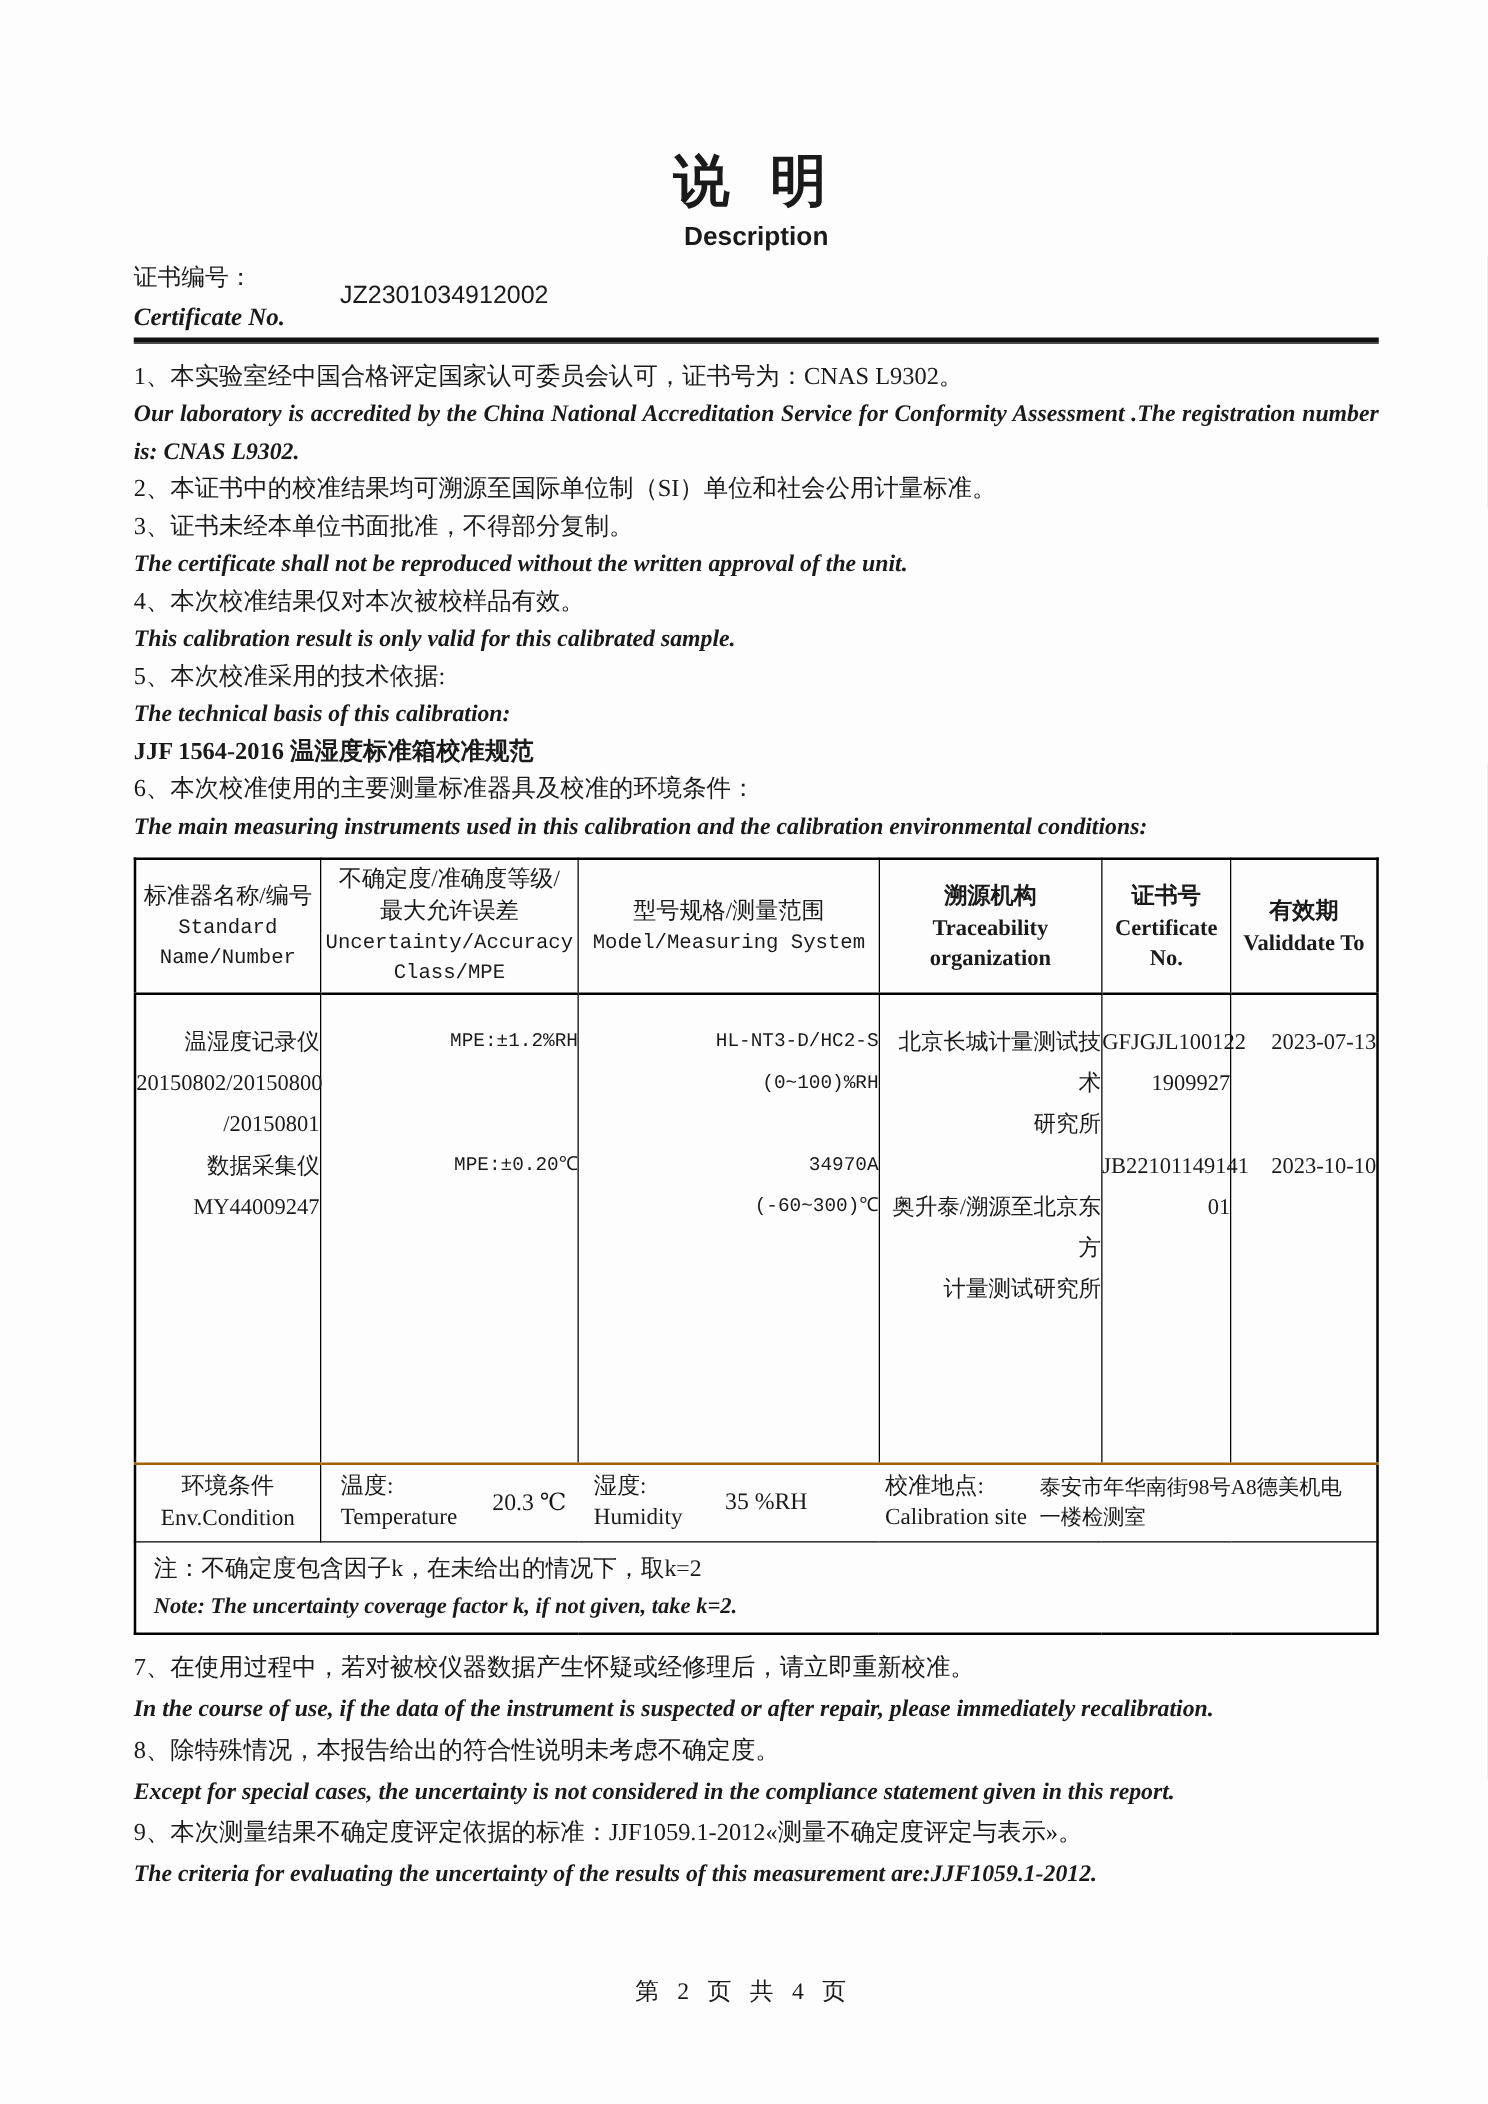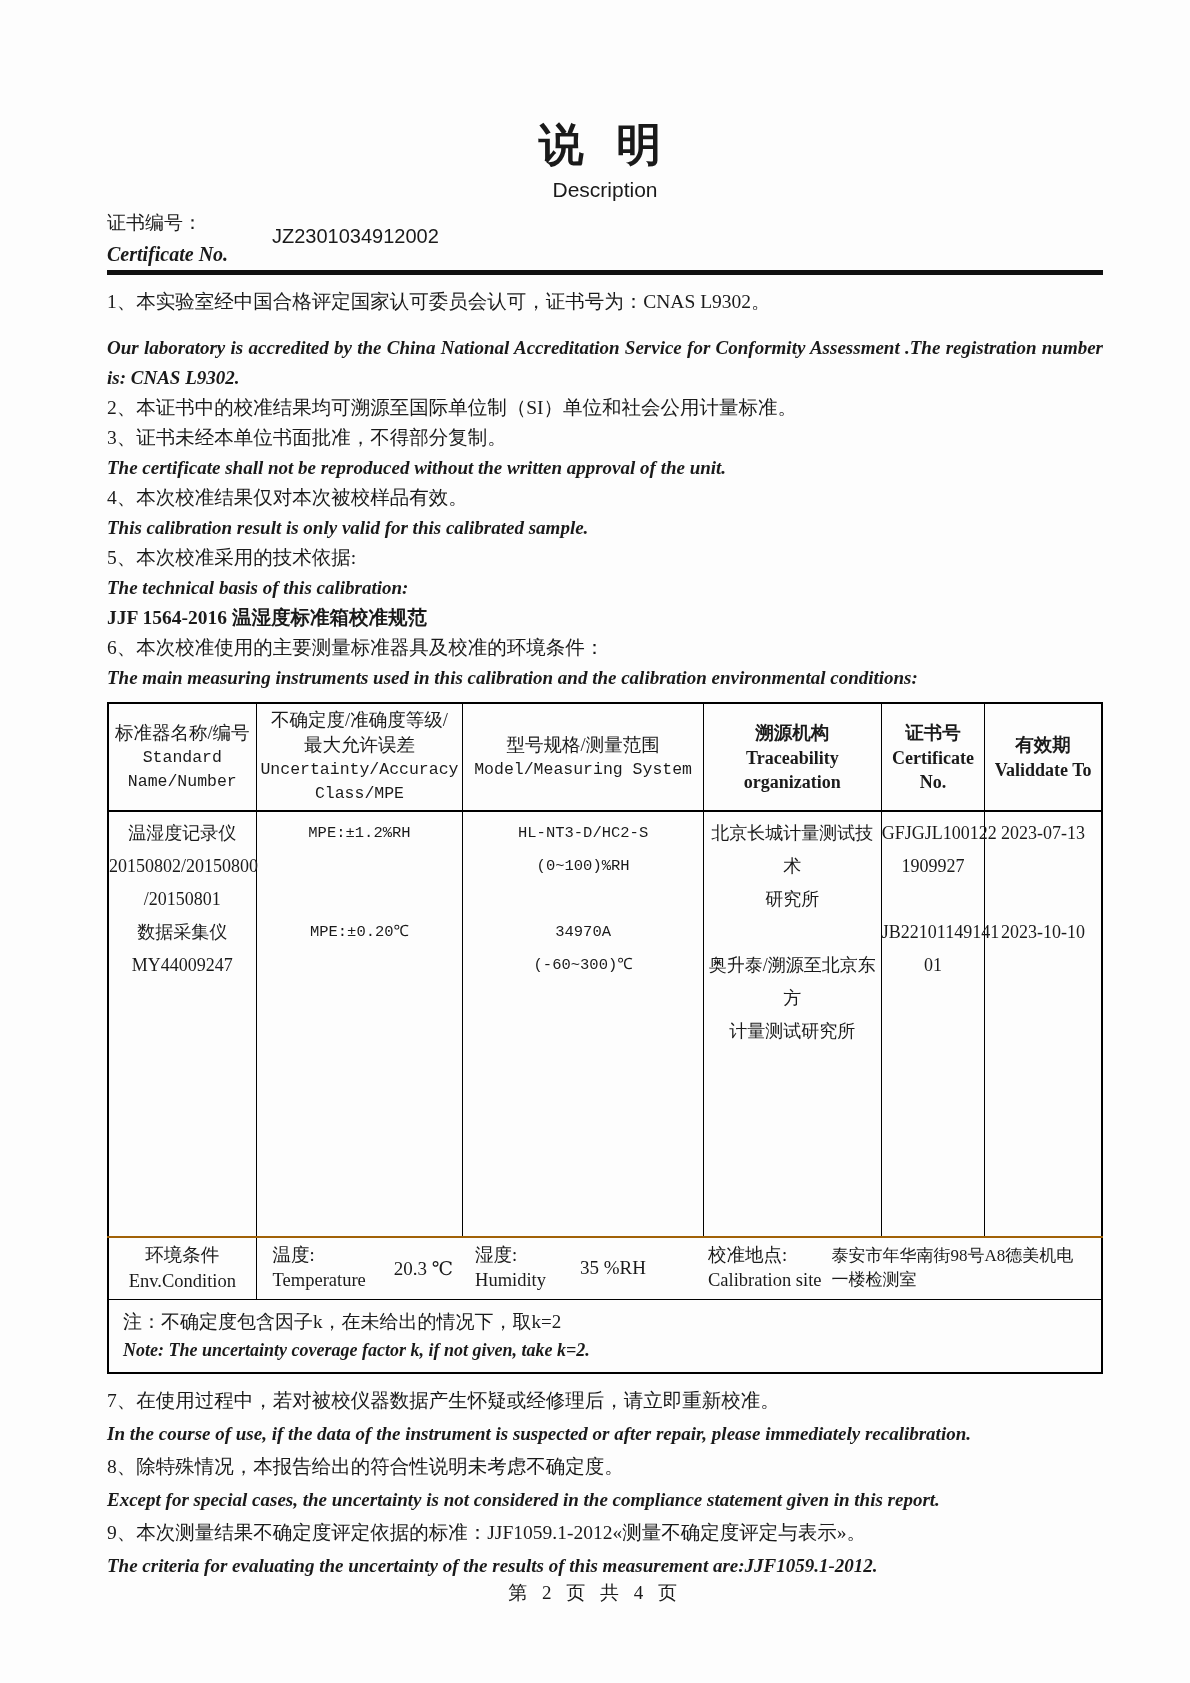--- a/index.html
+++ b/index.html
@@ -28,21 +28,21 @@
     font-family: "Liberation Sans", "DejaVu Sans", sans-serif;
     font-weight: 700;
     font-size: 45px;
     line-height: 54px;
     letter-spacing: 10px;
   }
   .title-en {
     margin-top: 6px;
     text-align: center;
     font-family: "Liberation Sans", "DejaVu Sans", sans-serif;
-    font-weight: 400;
+    font-weight: 700;
     font-size: 21px;
     line-height: 24px;
   }
 
   
   .cert-block {
     margin-top: 6px;
     display: flex;
     align-items: center;
     height: 62px;
@@ -75,21 +75,21 @@
 
   
   .items { margin-top: 12px; }
   .item-cn { font-size: 19.5px; line-height: 30px; }
   .item-en {
     font-size: 19px;
     line-height: 30px;
     font-weight: 700;
     font-style: italic;
   }
-  .item-en.justify { text-align: justify; margin-top: 16px; }
+  .item-en.justify { text-align: justify; }
   .item-basis { font-size: 19.5px; line-height: 30px; font-weight: 700; }
 
   
   table.std {
     width: 100%;
     margin-top: 9px;
     border-collapse: collapse;
     table-layout: fixed;
     border: 2px solid #000;
   }
@@ -101,24 +101,24 @@
     border-bottom: 2px solid #000;
     padding: 4px 2px;
   }
   .h-cn { font-size: 18.5px; line-height: 25px; white-space: pre-line; }
   .h-en { white-space: pre-line; }
   .h-en.mono { font-family: "Liberation Mono", "DejaVu Sans Mono", monospace; font-size: 16.5px; line-height: 24px; }
   .h-cn.boldcn { font-weight: 700; }
   .h-en.bolden { font-weight: 700; font-size: 18px; line-height: 24px; }
 
   tr.tbody td {
-    height: 426px;
+    height: 376px;
     vertical-align: top;
-    text-align: center;
-    padding-top: 5px;
+    text-align: right;
+    padding-top: 21px;
     white-space: pre-line;
     line-height: 33px;
   }
   td.c-serif { font-size: 18px; }
   td.c-mono { font-family: "Liberation Mono", "DejaVu Sans Mono", monospace; font-size: 15.5px; }
 
   tr.env td {
     height: 62px;
     border-top: 2px solid #a16207;
     vertical-align: middle;

